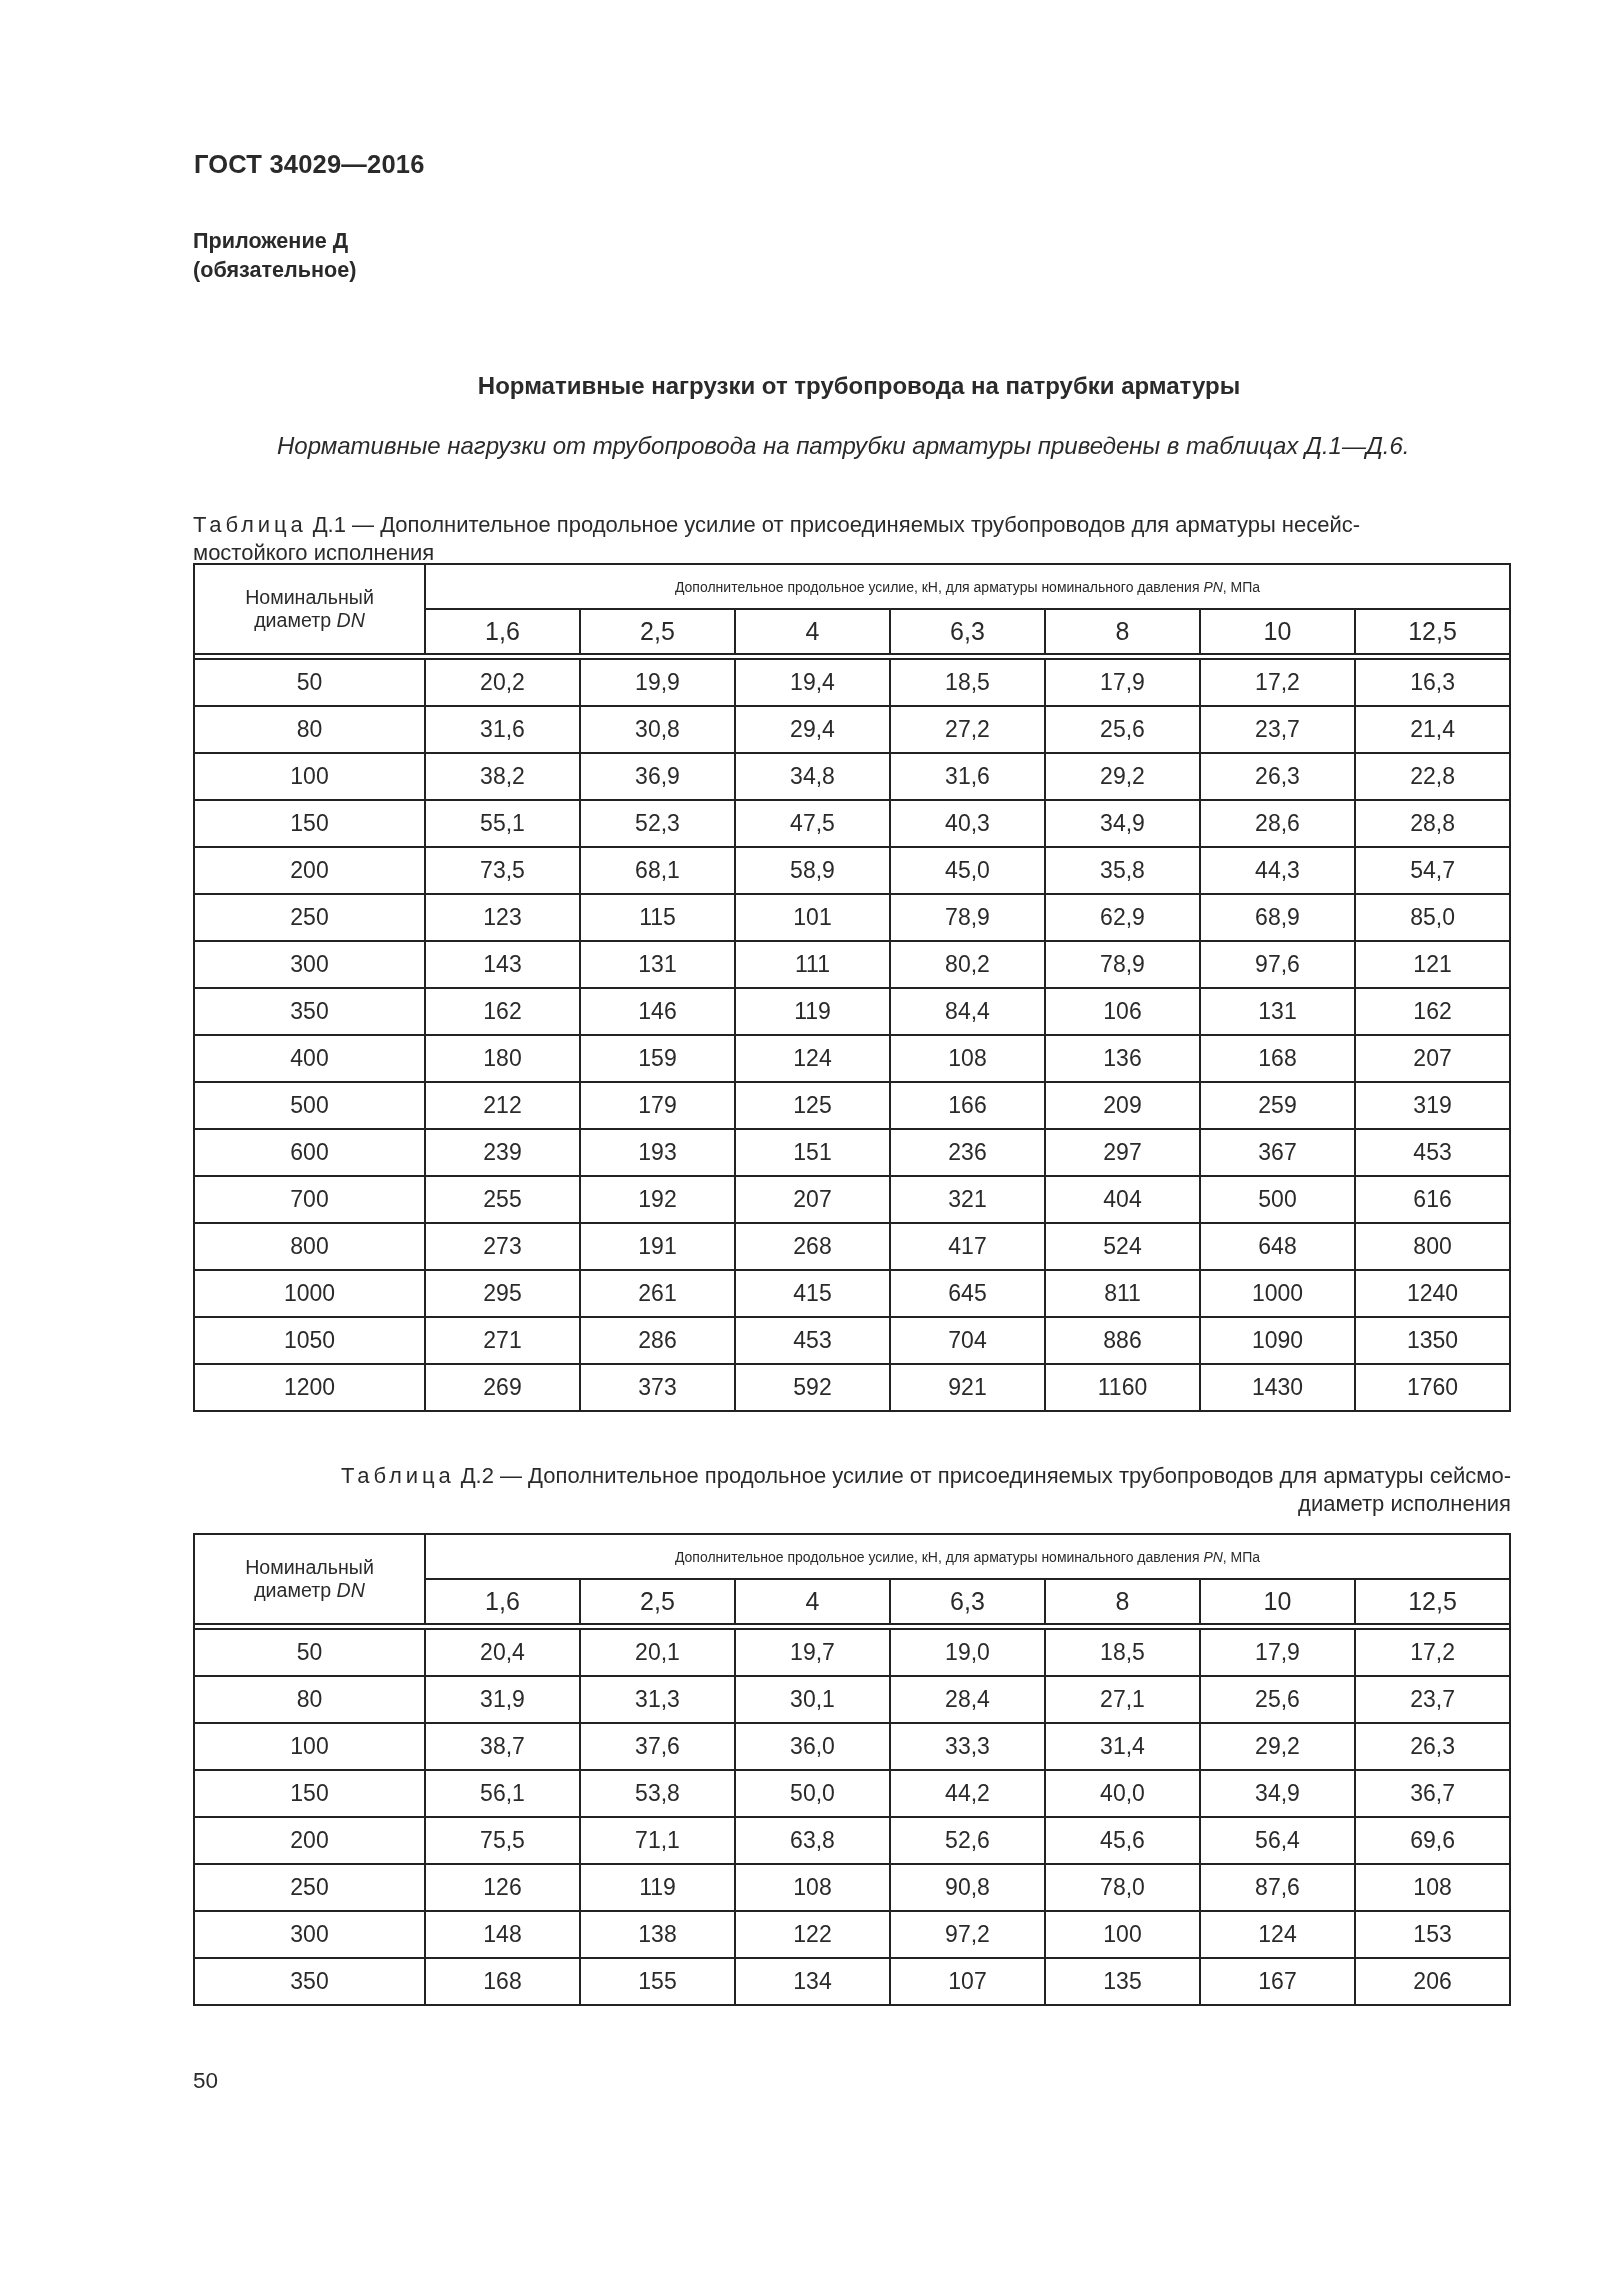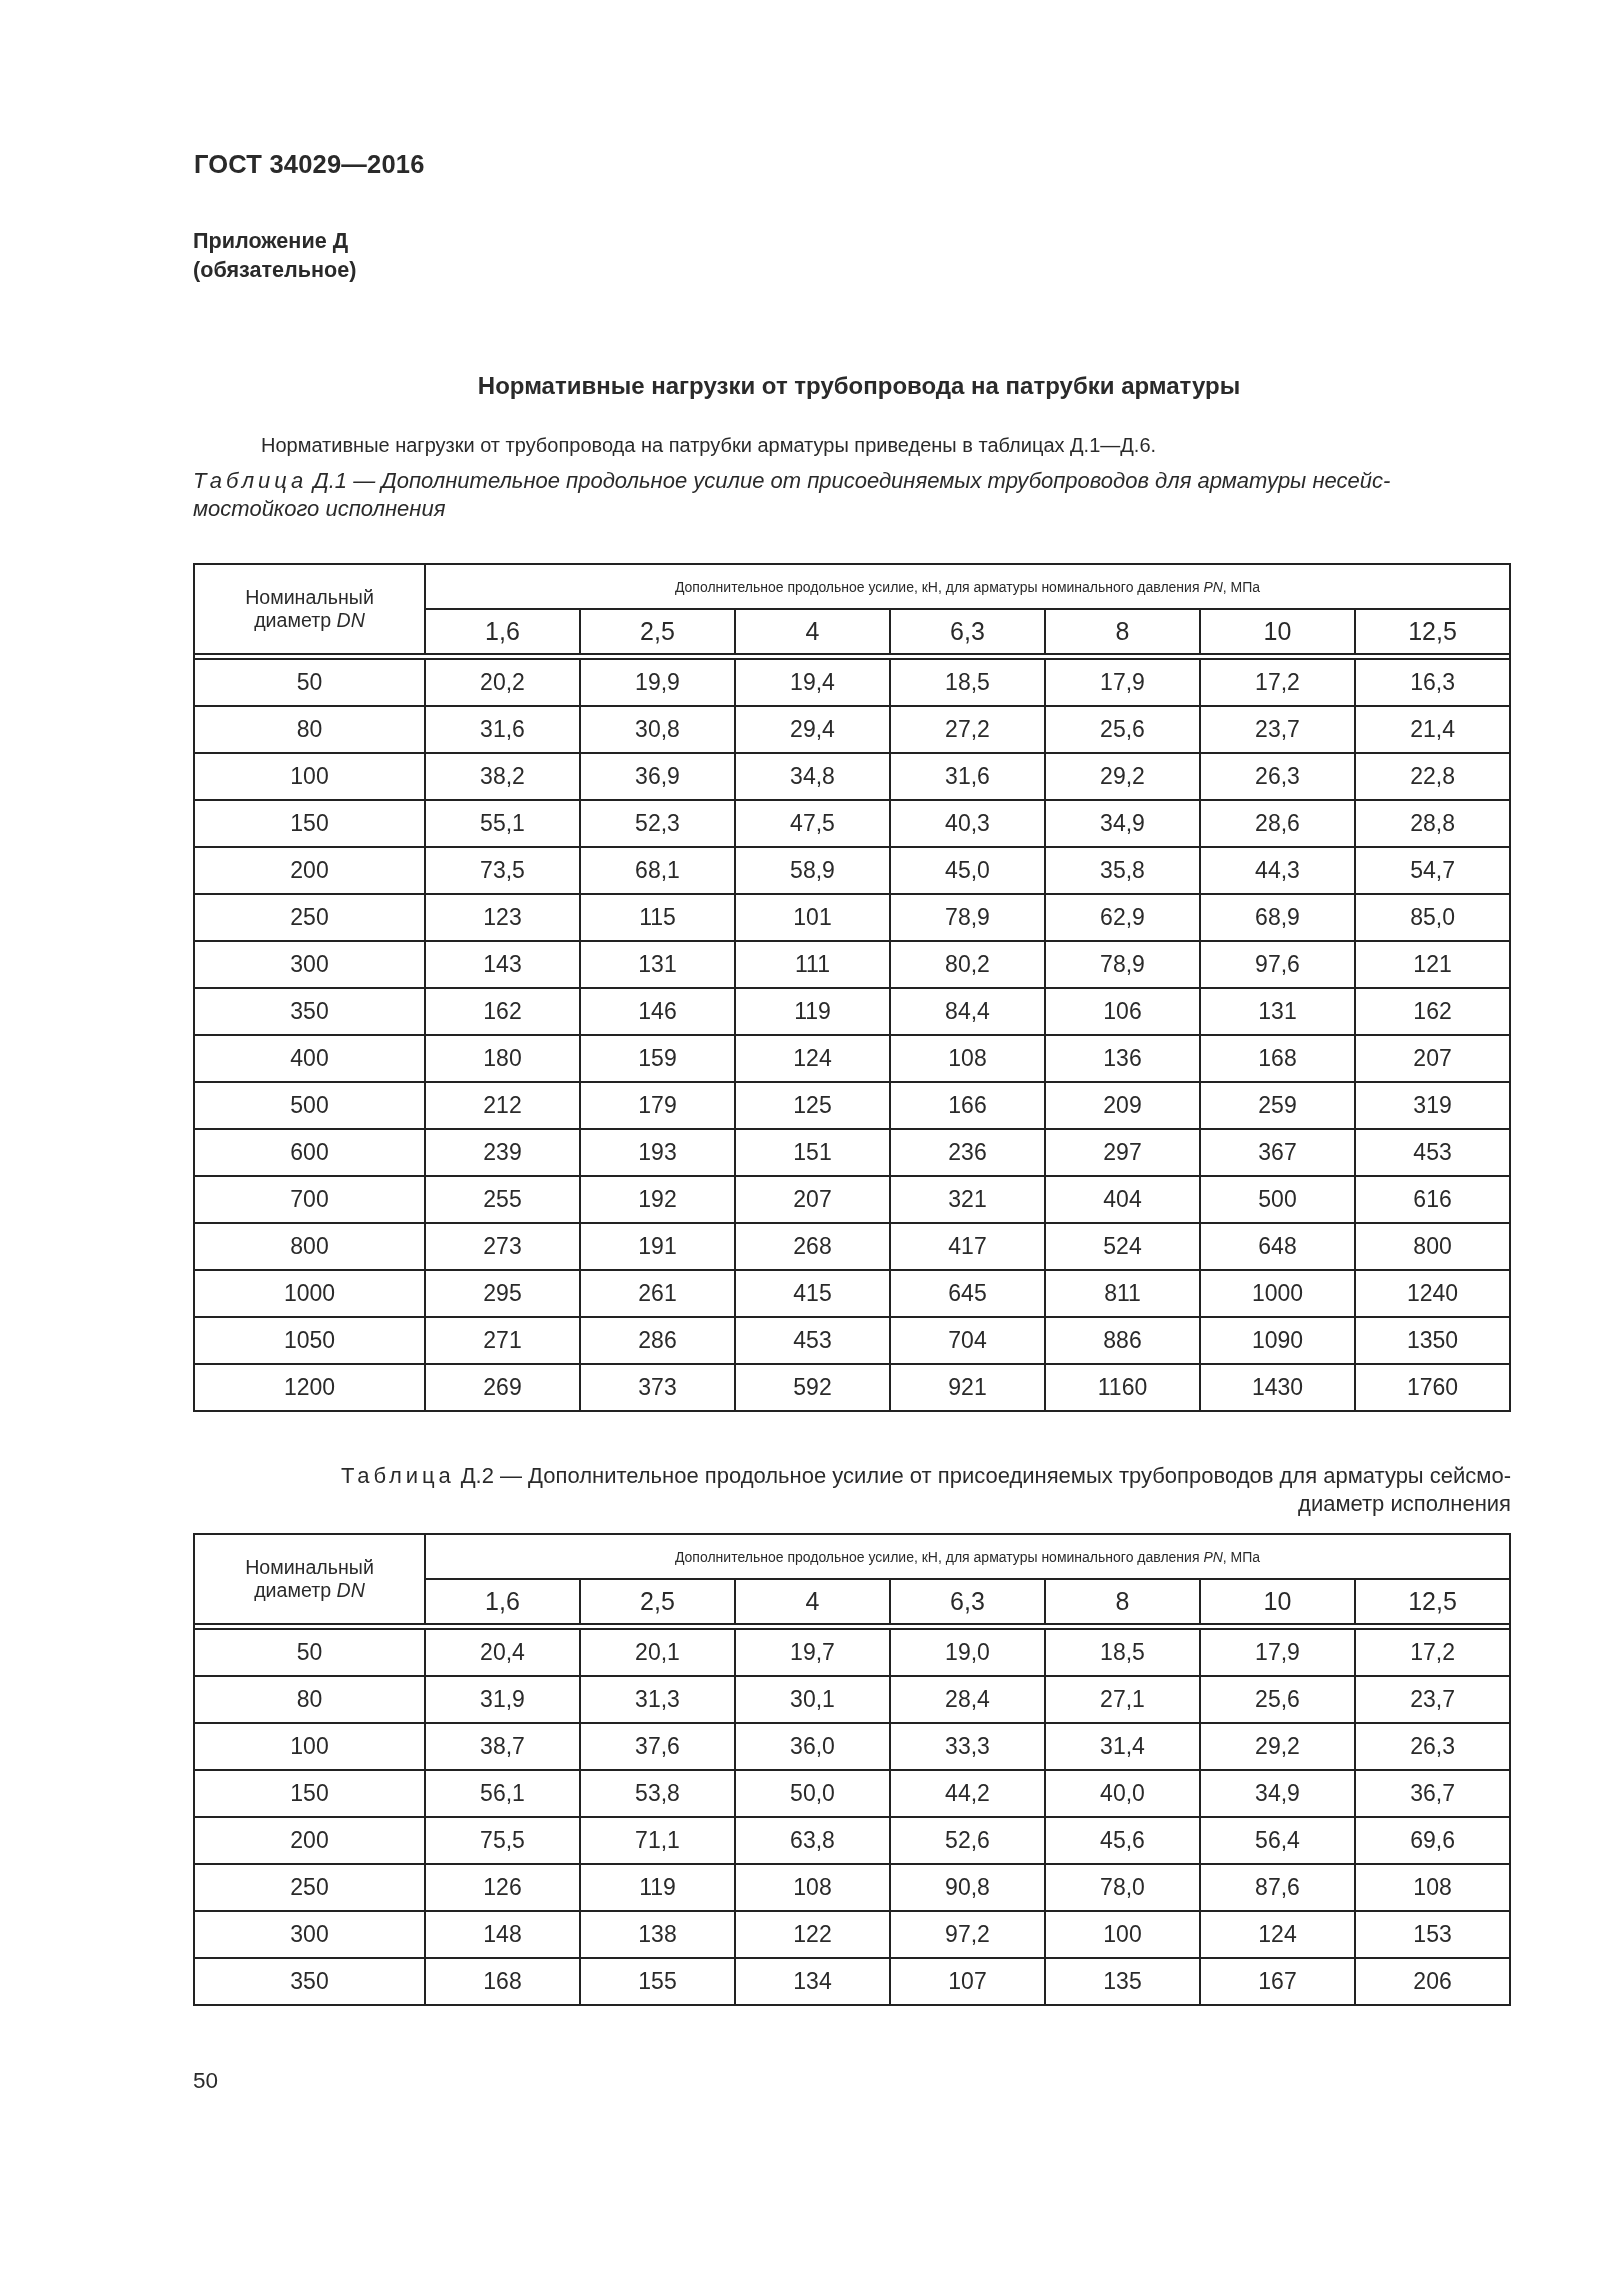--- a/index.html
+++ b/index.html
@@ -5,25 +5,25 @@
   html, body { margin: 0; padding: 0; background: #ffffff; }
   body {
     width: 1621px; height: 2293px; position: relative; overflow: hidden;
     font-family: "Liberation Sans", "DejaVu Sans", sans-serif;
     color: #2a2a2a;
   }
   .abs { position: absolute; }
   .doc-code { left: 194px; top: 150px; font-size: 25.5px; font-weight: bold; letter-spacing: 0.2px; white-space: nowrap; }
   .annex { left: 193px; width: 1312px; top: 226px; text-align: left; font-weight: bold; font-size: 21.6px; line-height: 29px; }
   .heading { left: 203px; width: 1312px; top: 371px; text-align: center; font-weight: bold; font-size: 24px; line-height: 29px; white-space: nowrap; }
-  .para { left: 261px; top: 431px; font-size: 20px; line-height: 29px; white-space: nowrap; }
+  .para { left: 277px; top: 431px; font-size: 24px; line-height: 29px; white-space: nowrap; font-style: italic; }
   .caption { left: 193px; width: 1318px; font-size: 22px; line-height: 28px; }
   .caption .tlabel { letter-spacing: 3.9px; }
   .caption .line { display: block; white-space: nowrap; }
-  .caption1 { top: 467px; font-style: italic; }
+  .caption1 { top: 511px; }
   .caption2 { top: 1462px; text-align: right; }
 
   table.data {
     position: absolute; left: 193px; width: 1313px;
     border-collapse: collapse; table-layout: fixed;
     border: 2.9px solid #222;
   }
   table.data td, table.data th {
     border: 2px solid #222; text-align: center; vertical-align: middle;
     padding: 0; font-weight: normal; color: #2a2a2a;

